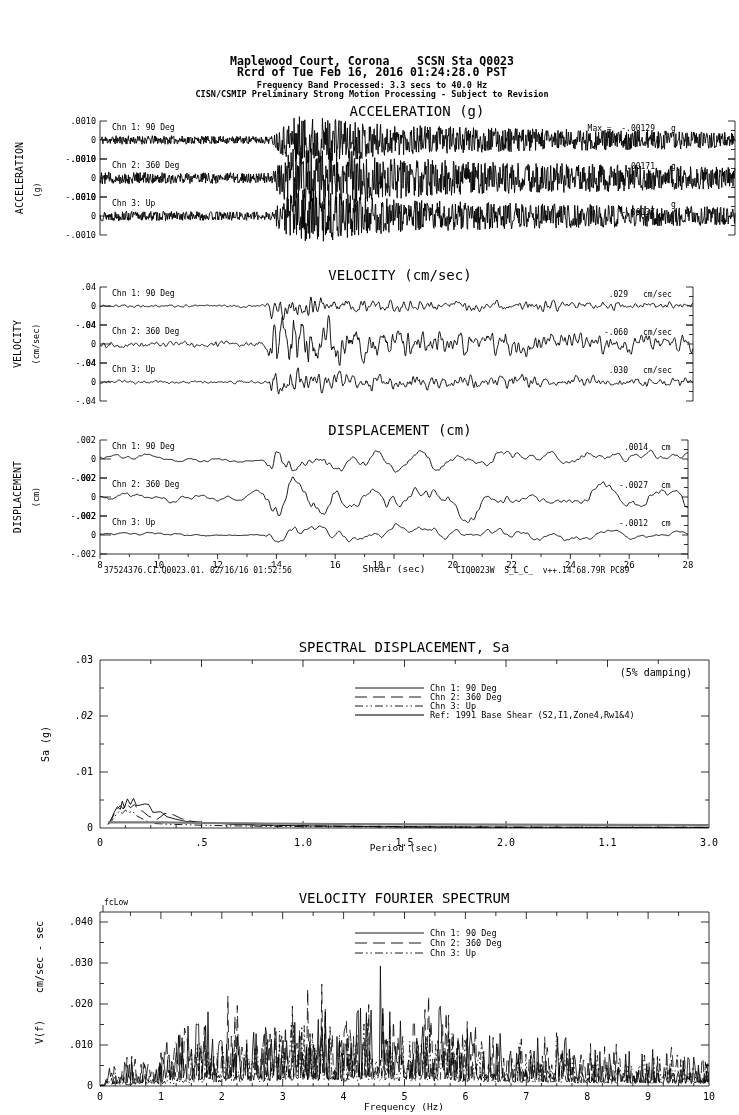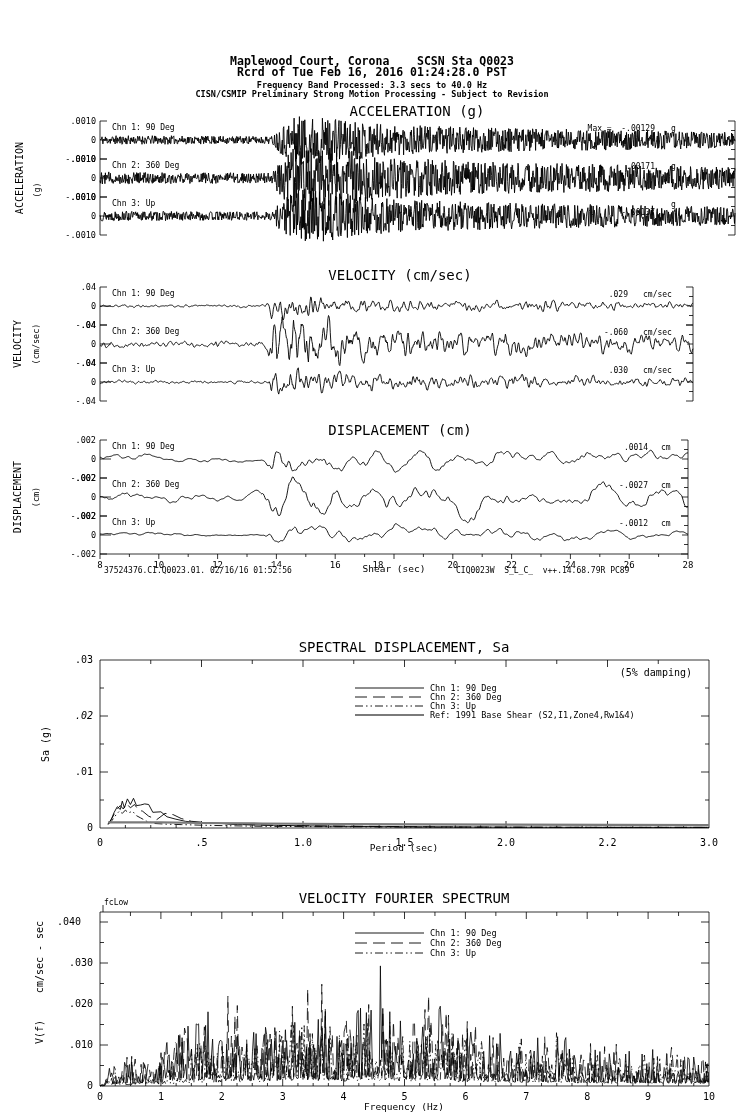--- a/index.html
+++ b/index.html
@@ -288,27 +288,27 @@
     <span class="t f9 ct" style="left: 688px; top: 561px;">28</span>
     <span class="t f10 rc" style="left: 93px; top: 660px;">.03</span>
     <span class="t f10 rc" style="left: 93px; top: 716px; font-style: italic;">.02</span>
     <span class="t f10 rc" style="left: 93px; top: 772px;">.01</span>
     <span class="t f10 rc" style="left: 93px; top: 828px;">0</span>
     <span class="t f10 ct" style="left: 100px; top: 838px;">0</span>
     <span class="t f10 ct" style="left: 201.5px; top: 838px;">.5</span>
     <span class="t f10 ct" style="left: 303px; top: 838px;">1.0</span>
     <span class="t f10 ct" style="left: 404.5px; top: 838px;">1.5</span>
     <span class="t f10 ct" style="left: 506px; top: 838px;">2.0</span>
-    <span class="t f10 ct" style="left: 607.5px; top: 838px;">2.2</span>
+    <span class="t f10 ct" style="left: 607.5px; top: 838px;">1.1</span>
     <span class="t f10 ct" style="left: 709px; top: 838px;">3.0</span>
     <span class="t f85 lc" style="left: 430px; top: 688px;">Chn 1: 90 Deg</span>
     <span class="t f85 lc" style="left: 430px; top: 697px;">Chn 2: 360 Deg</span>
     <span class="t f85 lc" style="left: 430px; top: 706px;">Chn 3: Up</span>
     <span class="t f85 lc" style="left: 430px; top: 715px;">Ref: 1991 Base Shear (S2,I1,Zone4,Rw1&amp;4)</span>
-    <span class="t f10 rc" style="left: 81px; top: 922px;">.040</span>
+    <span class="t f10 rc" style="left: 93px; top: 922px;">.040</span>
     <span class="t f10 rc" style="left: 93px; top: 963px;">.030</span>
     <span class="t f10 rc" style="left: 93px; top: 1004px;">.020</span>
     <span class="t f10 rc" style="left: 93px; top: 1045px;">.010</span>
     <span class="t f10 rc" style="left: 93px; top: 1086px;">0</span>
     <span class="t f10 ct" style="left: 100px; top: 1092px;">0</span>
     <span class="t f10 ct" style="left: 160.9px; top: 1092px;">1</span>
     <span class="t f10 ct" style="left: 221.8px; top: 1092px;">2</span>
     <span class="t f10 ct" style="left: 282.7px; top: 1092px;">3</span>
     <span class="t f10 ct" style="left: 343.6px; top: 1092px;">4</span>
     <span class="t f10 ct" style="left: 404.5px; top: 1092px;">5</span>

